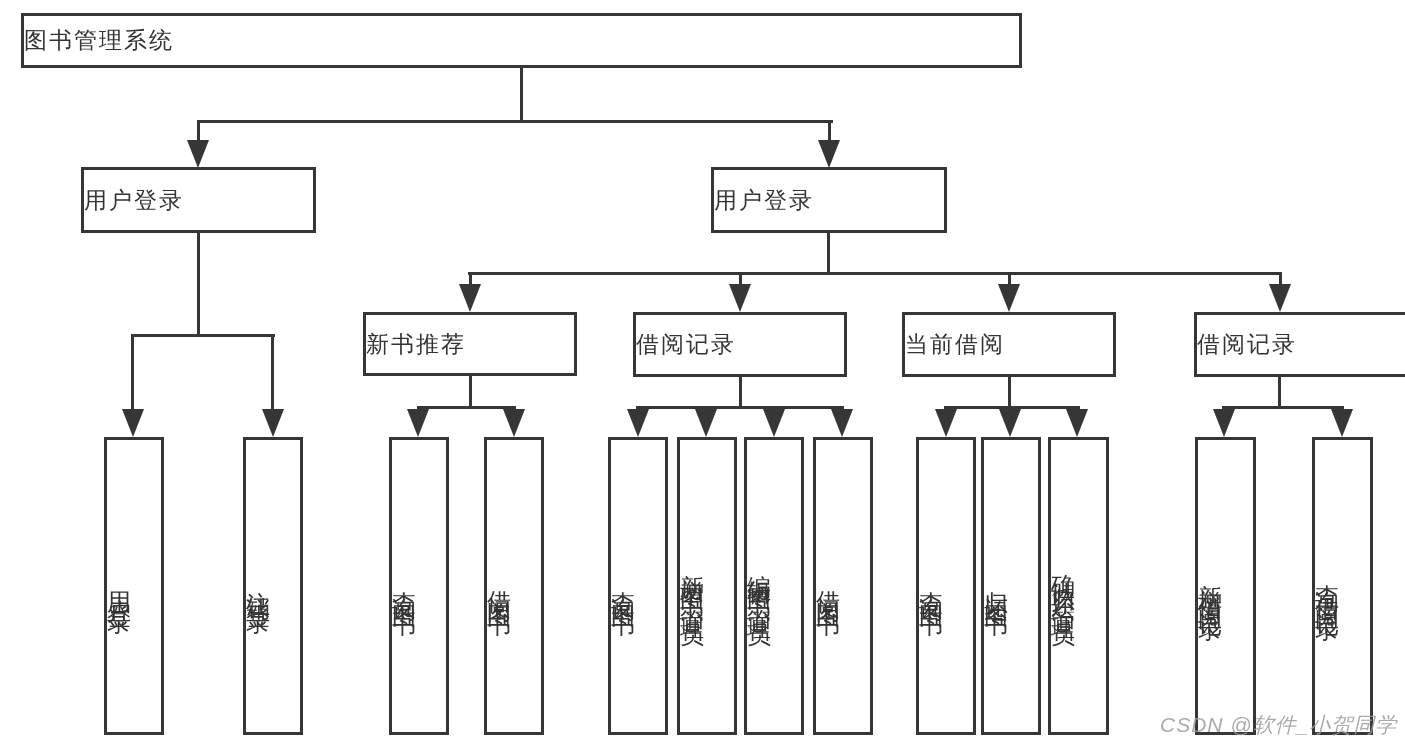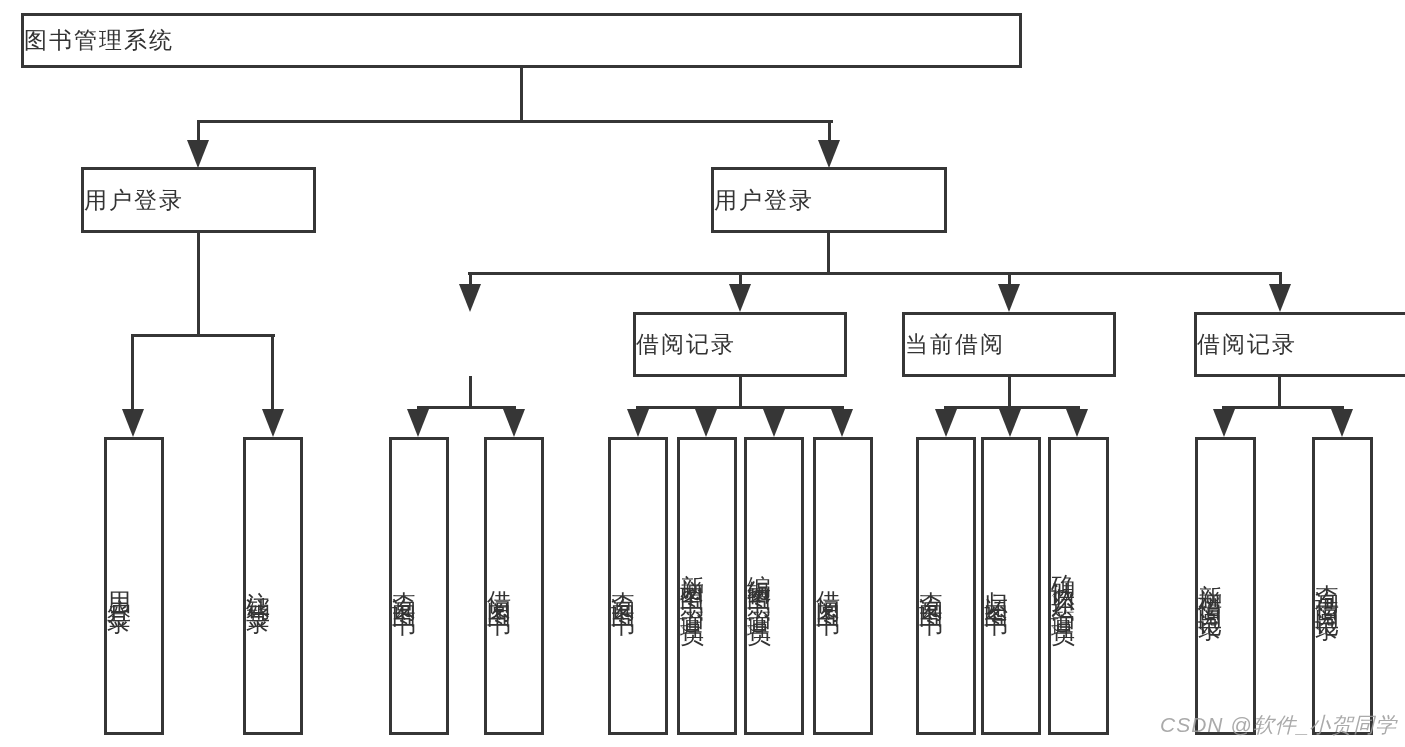--- a/index.html
+++ b/index.html
@@ -84,20 +84,23 @@
   <div class="hline" style="left:468px; top:272px; width:814px;"></div>
   <div class="vline" style="left:469px; top:272px; height:14px;"></div>
   <div class="arrow" style="left:459px; top:284px;"></div>
   <div class="vline" style="left:739px; top:272px; height:14px;"></div>
   <div class="arrow" style="left:729px; top:284px;"></div>
   <div class="vline" style="left:1008px; top:272px; height:14px;"></div>
   <div class="arrow" style="left:998px; top:284px;"></div>
   <div class="vline" style="left:1279px; top:272px; height:14px;"></div>
   <div class="arrow" style="left:1269px; top:284px;"></div>
 
+  <div class="box" style="left:363px; top:312px; width:214px; height:64px;">
+    <span>新书推荐</span>
+  </div>
   <div class="box" style="left:633px; top:312px; width:214px; height:65px;">
     <span>借阅记录</span>
   </div>
   <div class="box" style="left:902px; top:312px; width:214px; height:65px;font-family:Liberation Mono, monospace;">
     <span>当前借阅</span>
   </div>
   <div class="box" style="left:1194px; top:312px; width:216px; height:65px;">
     <span>借阅记录</span>
   </div>
 

